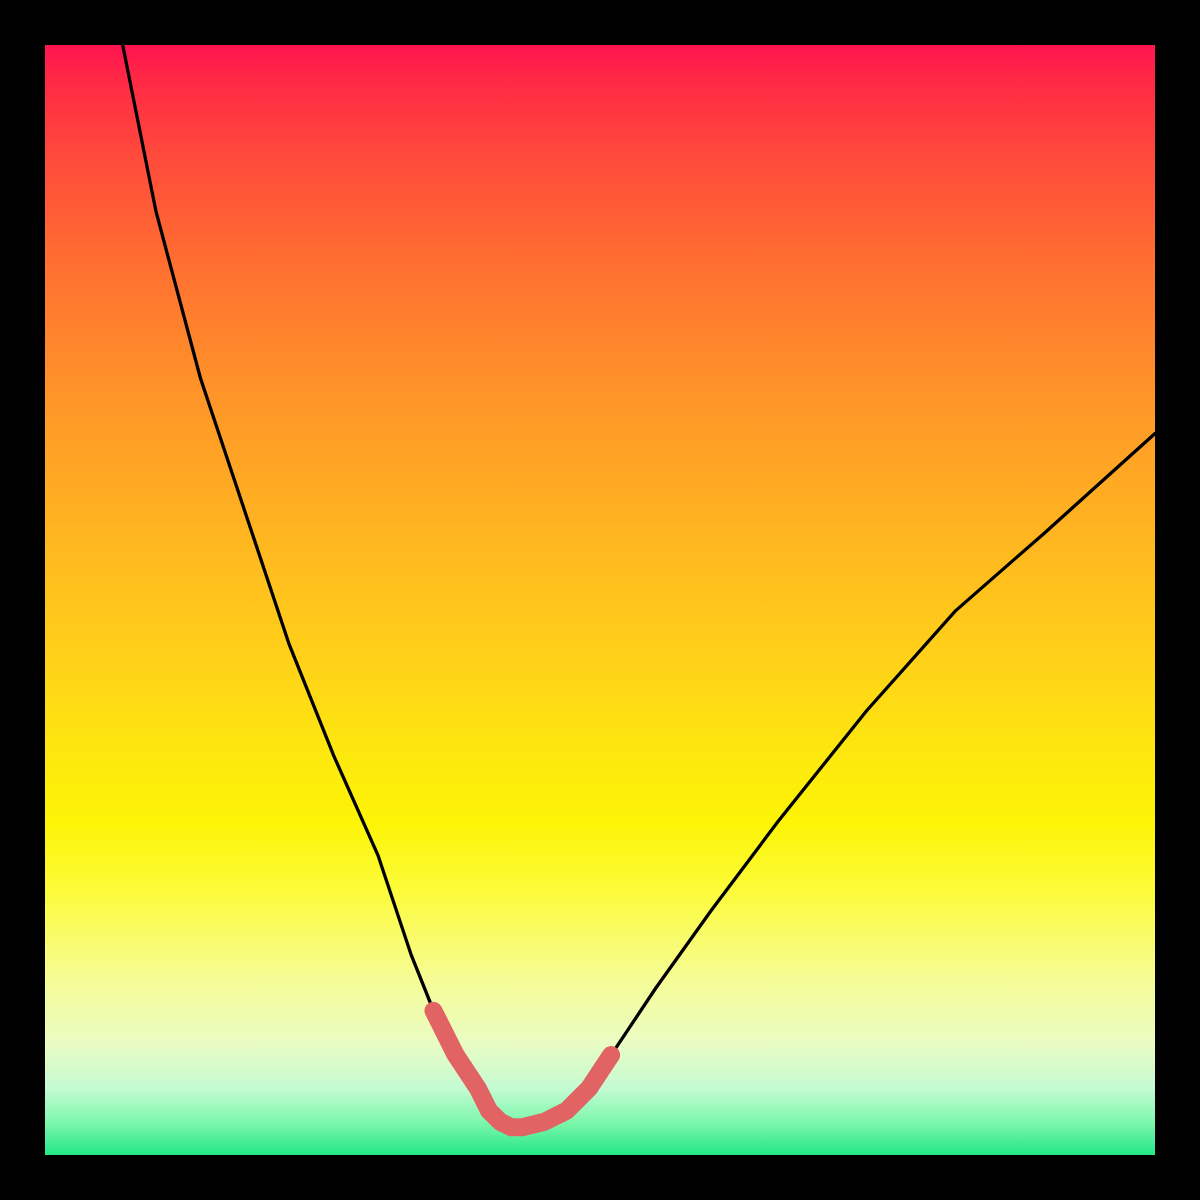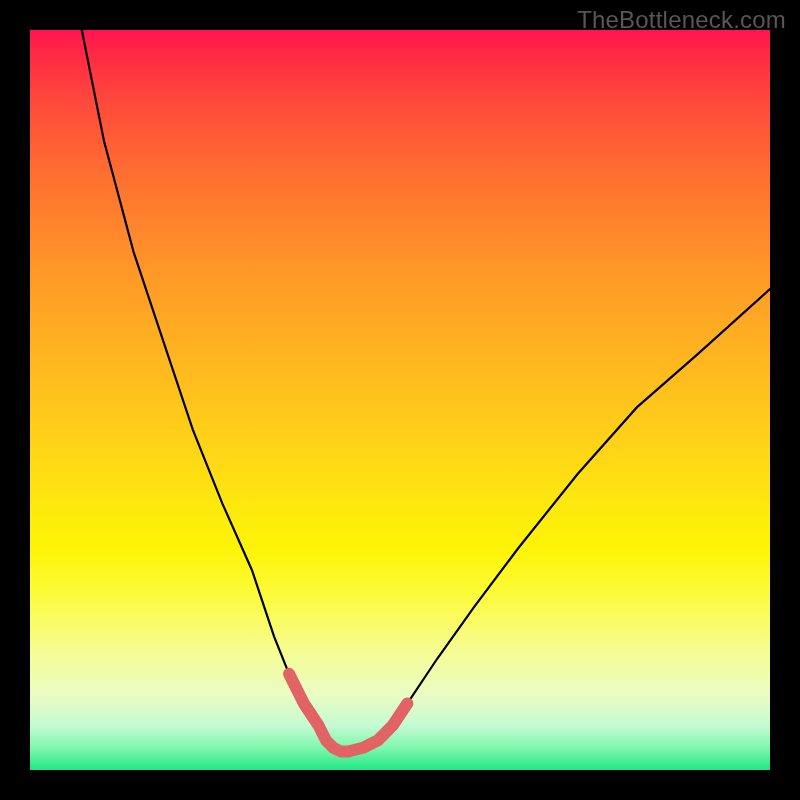--- a/index.html
+++ b/index.html
@@ -55,20 +55,19 @@
     position: absolute;
     left: 0; top: 0;
     width: 740px; height: 740px;
     z-index: 5;
   }
 </style>
 </head>
 <body>
 
 <div class="outer">
-  <div class="watermark">TheBottleneck.com</div>
   <div class="plot-area">
     <svg class="curve" viewBox="0 0 740 740" preserveAspectRatio="none">
       <path id="main-curve" fill="none" stroke="#000" stroke-width="2.2" stroke-linecap="round" d="M51.8 0.0 L74.0 111.0 L103.6 222.0 L133.2 310.8 L162.8 399.6 L192.4 473.6 L222.0 540.2 L244.2 606.8 L259.0 643.8 L273.8 673.4 L288.6 695.6 L296.0 710.4 L303.4 717.8 L310.8 721.5 L318.2 721.5 L333.0 717.8 L347.8 710.4 L362.6 695.6 L377.4 673.4 L407.0 629.0 L444.0 577.2 L488.4 518.0 L547.6 444.0 L606.8 377.4 L666.0 325.6 L740.0 259.0 "></path>
       <path id="bottom-highlight" fill="none" stroke="#e16363" stroke-width="12" stroke-linecap="round" stroke-linejoin="round" d="M259.0 643.8 L273.8 673.4 L288.6 695.6 L296.0 710.4 L303.4 717.8 L310.8 721.5 L318.2 721.5 L333.0 717.8 L347.8 710.4 L362.6 695.6 L377.4 673.4 "></path>
     </svg>
   </div>
 </div>
 
 </body></html>

